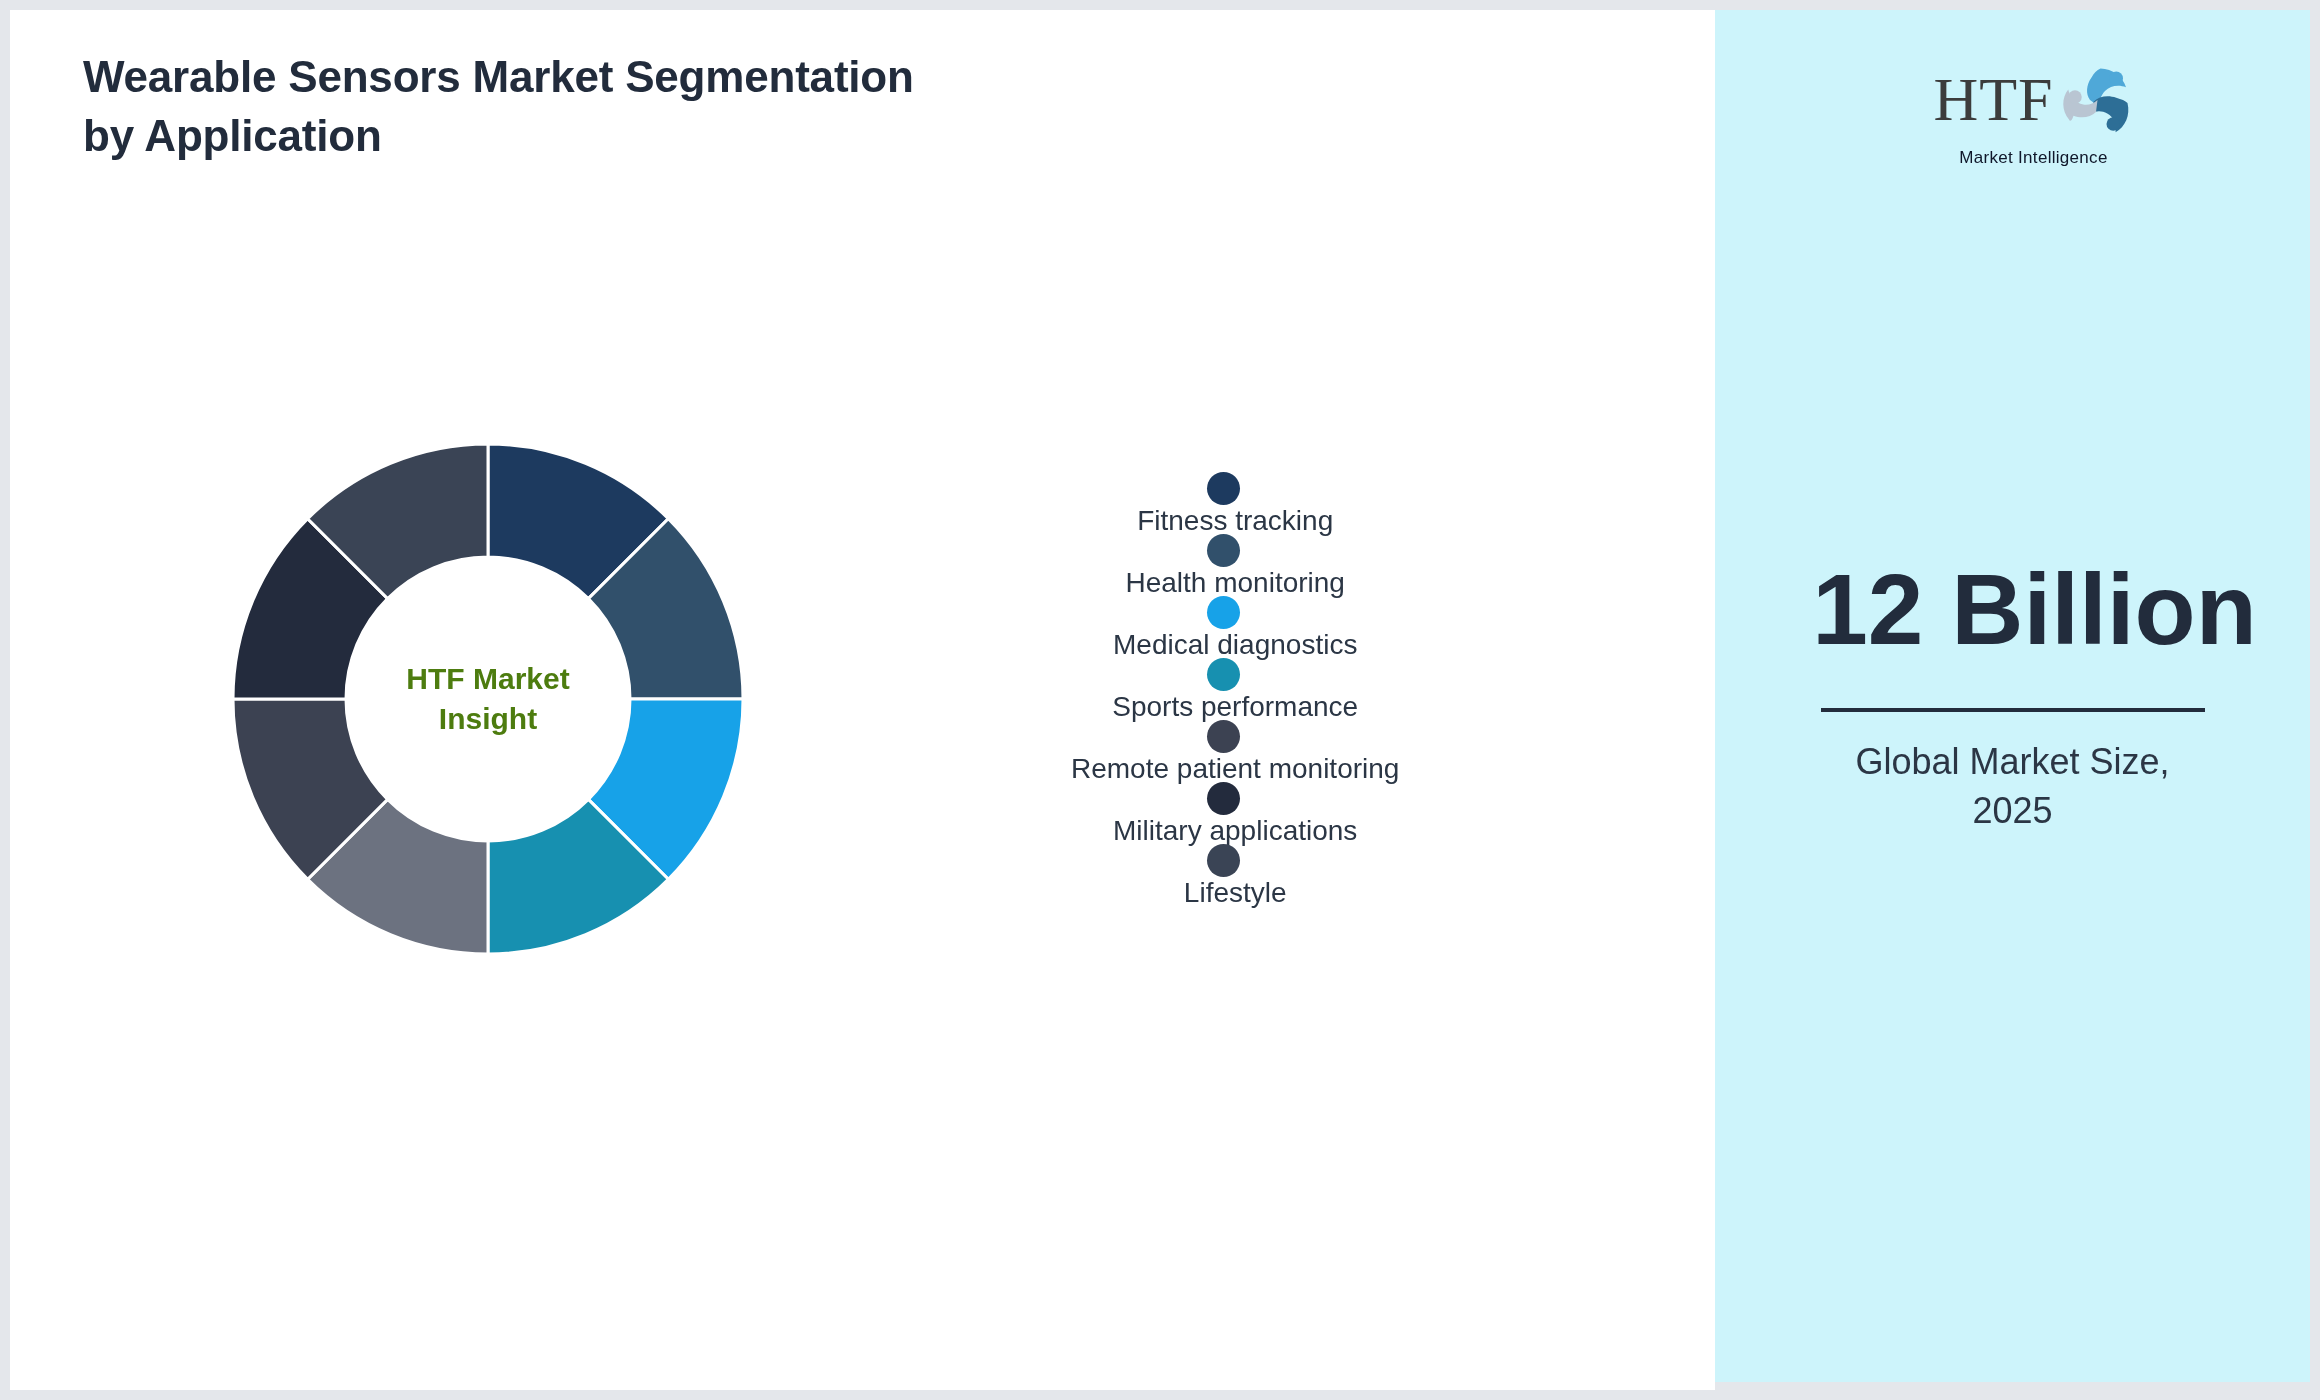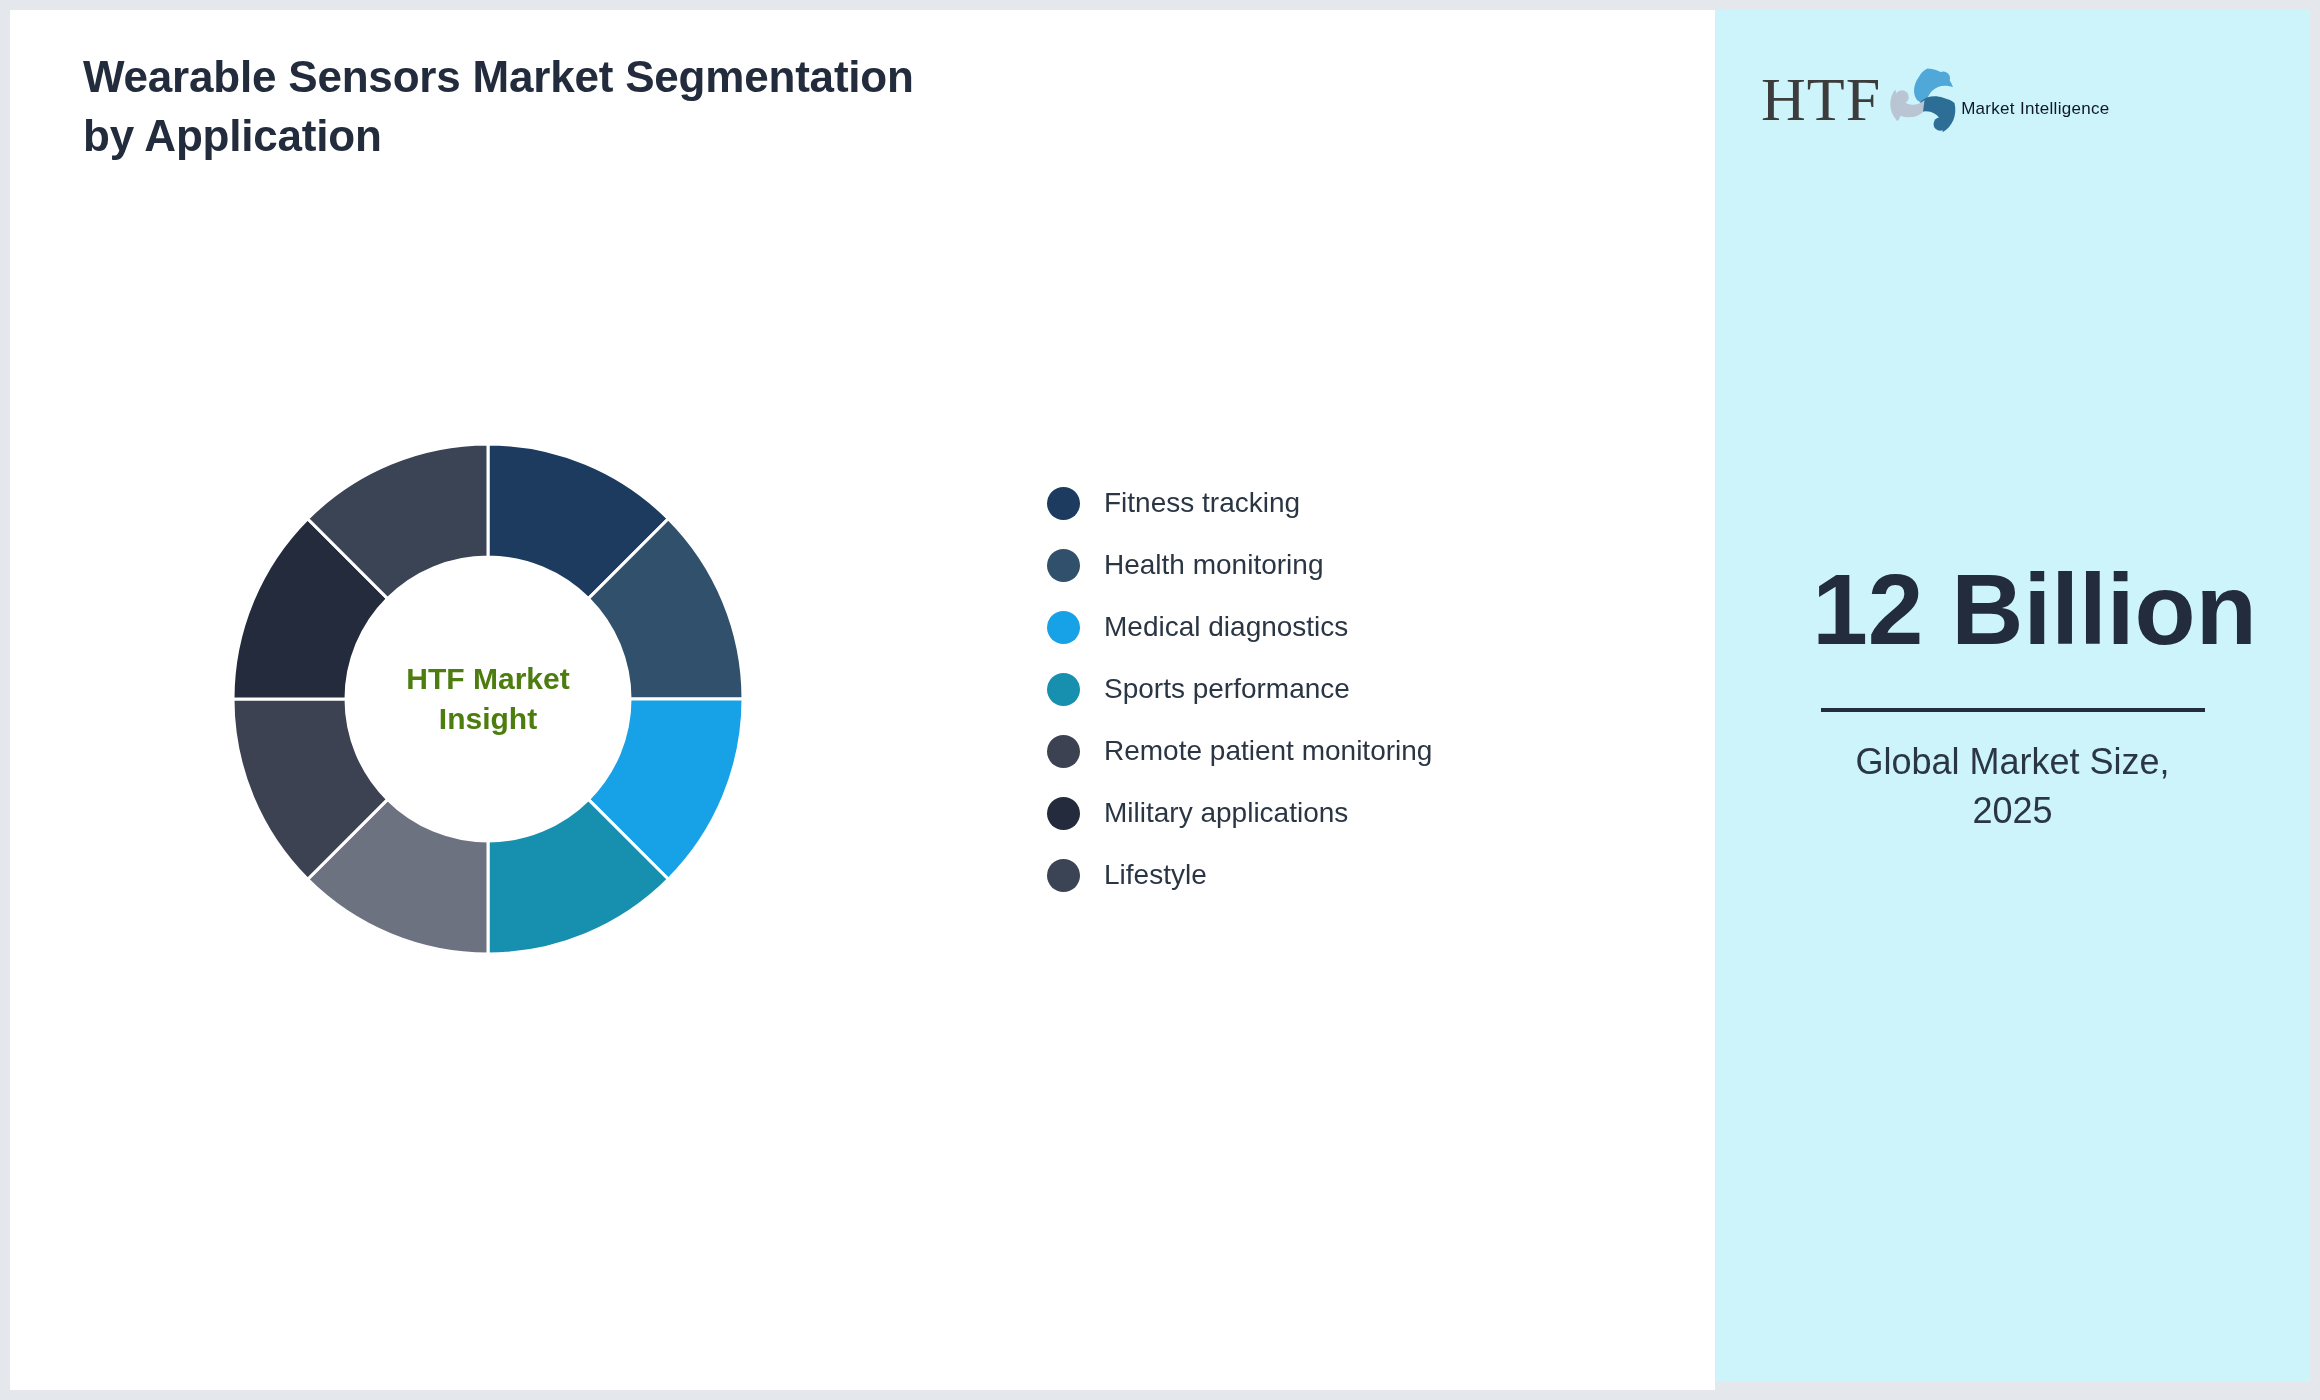--- a/index.html
+++ b/index.html
@@ -83,20 +83,21 @@
   
   .legend {
     position: absolute;
     left: 1037px;
     top: 462px;
   }
   .legend-item {
     display: flex;
     align-items: center;
     height: 62px;
+    flex-direction: column;
   }
   .legend-swatch {
     width: 33px;
     height: 33px;
     border-radius: 50%;
     flex: 0 0 33px;
   }
   .legend-label {
     margin-left: 24px;
     font-size: 28px;
@@ -111,21 +112,21 @@
     height: 100%;
     background: #cdf4fb;
   }
 
   .logo-block {
     position: absolute;
     left: 0;
     right: 4px;
     top: 60px;
     display: flex;
-    flex-direction: row;
+    flex-direction: column;
     align-items: center;
     padding-left: 46px;
   }
   .logo-mark {
     display: flex;
     align-items: flex-start;
     justify-content: center;
   }
   .logo-htf {
     font-family: "Liberation Serif", serif;

